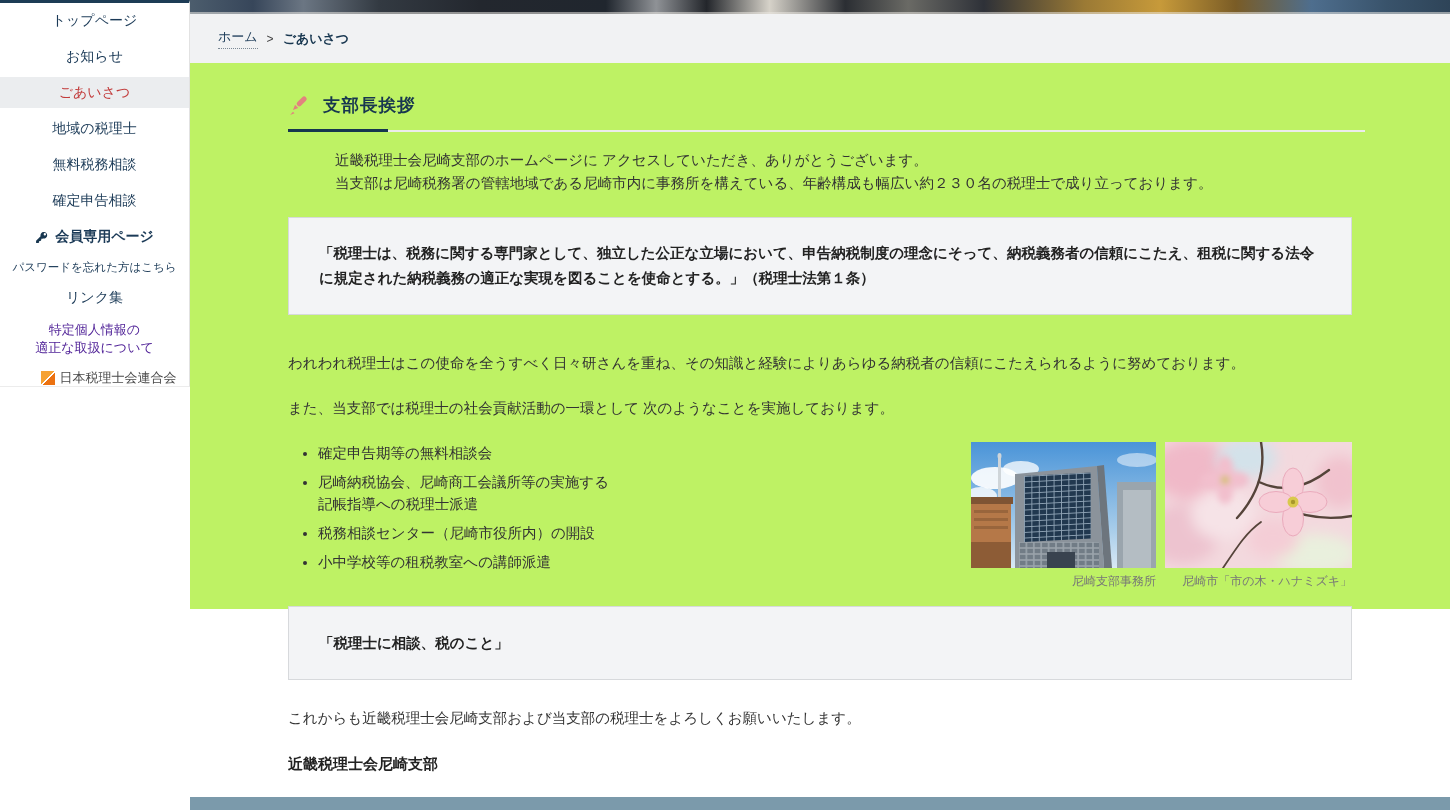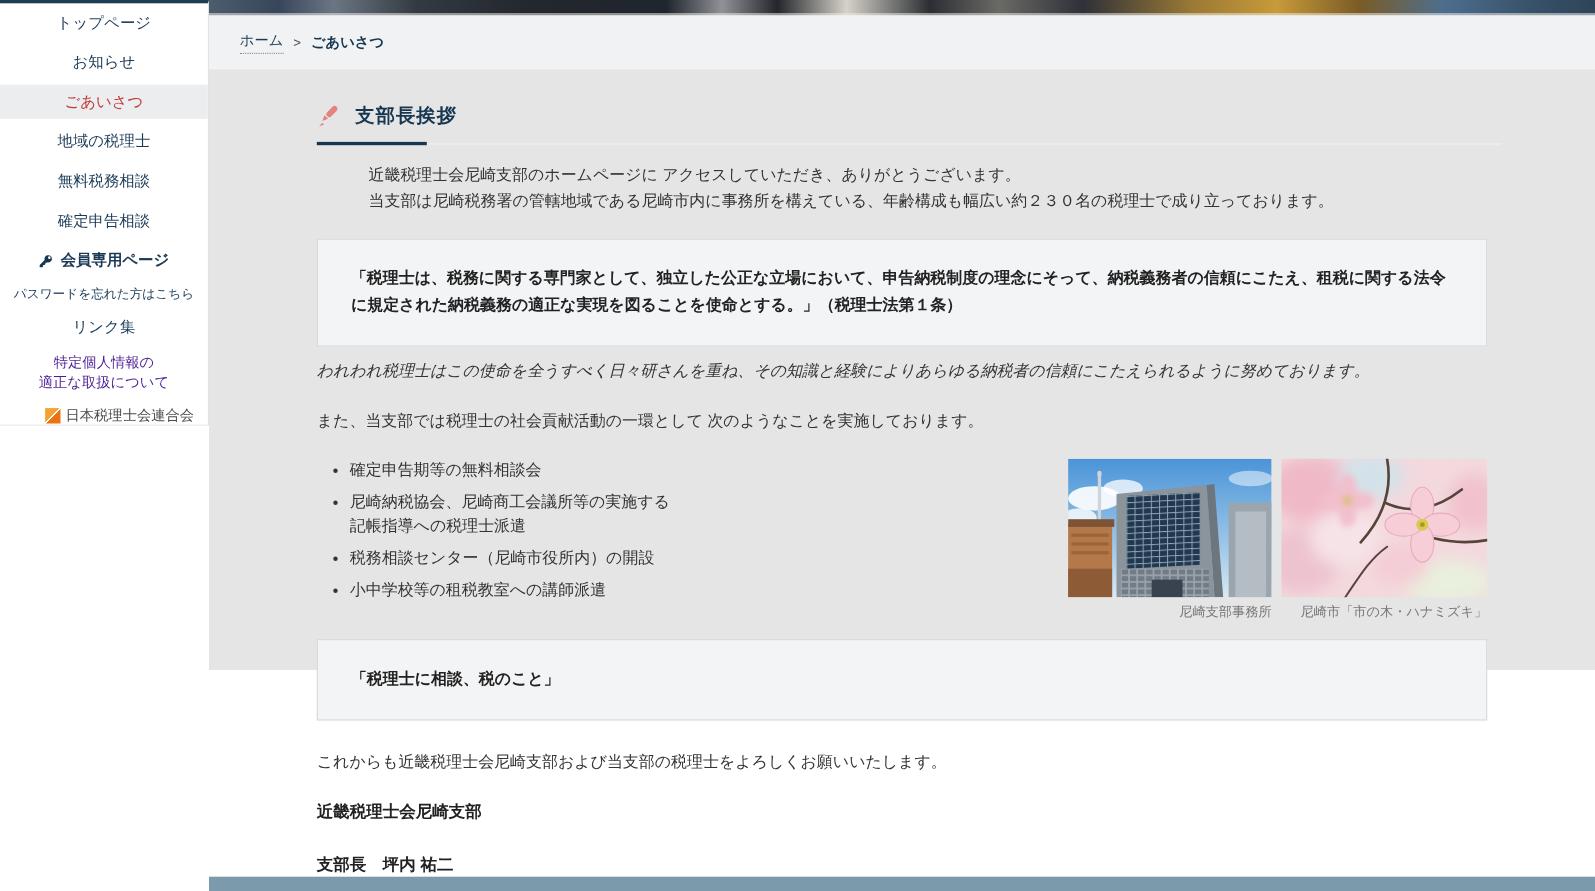--- a/index.html
+++ b/index.html
@@ -37,35 +37,35 @@
   
   .crumb-bar { position:absolute; left:190px; top:14px; width:1260px; height:49px;
                background:#f1f2f3; display:flex; align-items:center; padding-left:28px;
                font-size:13px; }
   .crumb-home { color:#1b3a57; border-bottom:1px dotted #7a8894; padding-bottom:2px; cursor:pointer; }
   .crumb-sep { margin:0 9px; color:#444; font-size:12px; }
   .crumb-cur { color:#17364f; font-weight:bold; }
 
   
   .content { position:absolute; left:190px; top:63px; width:1260px; height:546px;
-             background:#e5e5e5; padding:30px 98px 0 98px; }
+             background:#bef264; padding:30px 98px 0 98px; }
   .title-row { display:flex; align-items:center; gap:12px; }
   .page-title { font-size:17.5px; font-weight:bold; color:#17364f; letter-spacing:1px; }
   .title-rule { margin-top:13px; height:2px; background:#ececec; position:relative; width:1077px; }
   .title-rule::before { content:""; position:absolute; left:0; top:-1px; width:100px; height:3px;
                         background:#17364f; }
 
   .para { font-size:14.5px; line-height:23px; color:#333; }
   .p-intro { margin-top:17px;margin-left:47px; }
 
   .quote-box { margin-top:22px; width:1064px; background:#f3f4f6; border:1px solid #d7d9dc;
                padding:23px 30px; font-size:14.5px; font-weight:bold; line-height:25px; color:#222; }
   .quote-box.small { margin-top:16px; padding:24px 30px 23px; }
 
-  .p3 { margin-top:12px;font-style:italic; }
+  .p3 { margin-top:37px; }
   .p4 { margin-top:22px; }
 
   .cols { margin-top:22px; width:1064px; display:flex; align-items:flex-start; }
   .bullet-list { list-style:disc; padding-left:30px; font-size:14.5px; color:#333; }
   .bullet-list li { margin-bottom:7px; line-height:22px; white-space:pre-line; }
   .photos { margin-left:auto; display:flex; gap:9px; }
   .photo-fig { display:flex; flex-direction:column; }
   .photo-fig svg { display:block; }
   .photo-caption { margin-top:5px; font-size:12px; color:#777; text-align:right; }
 

